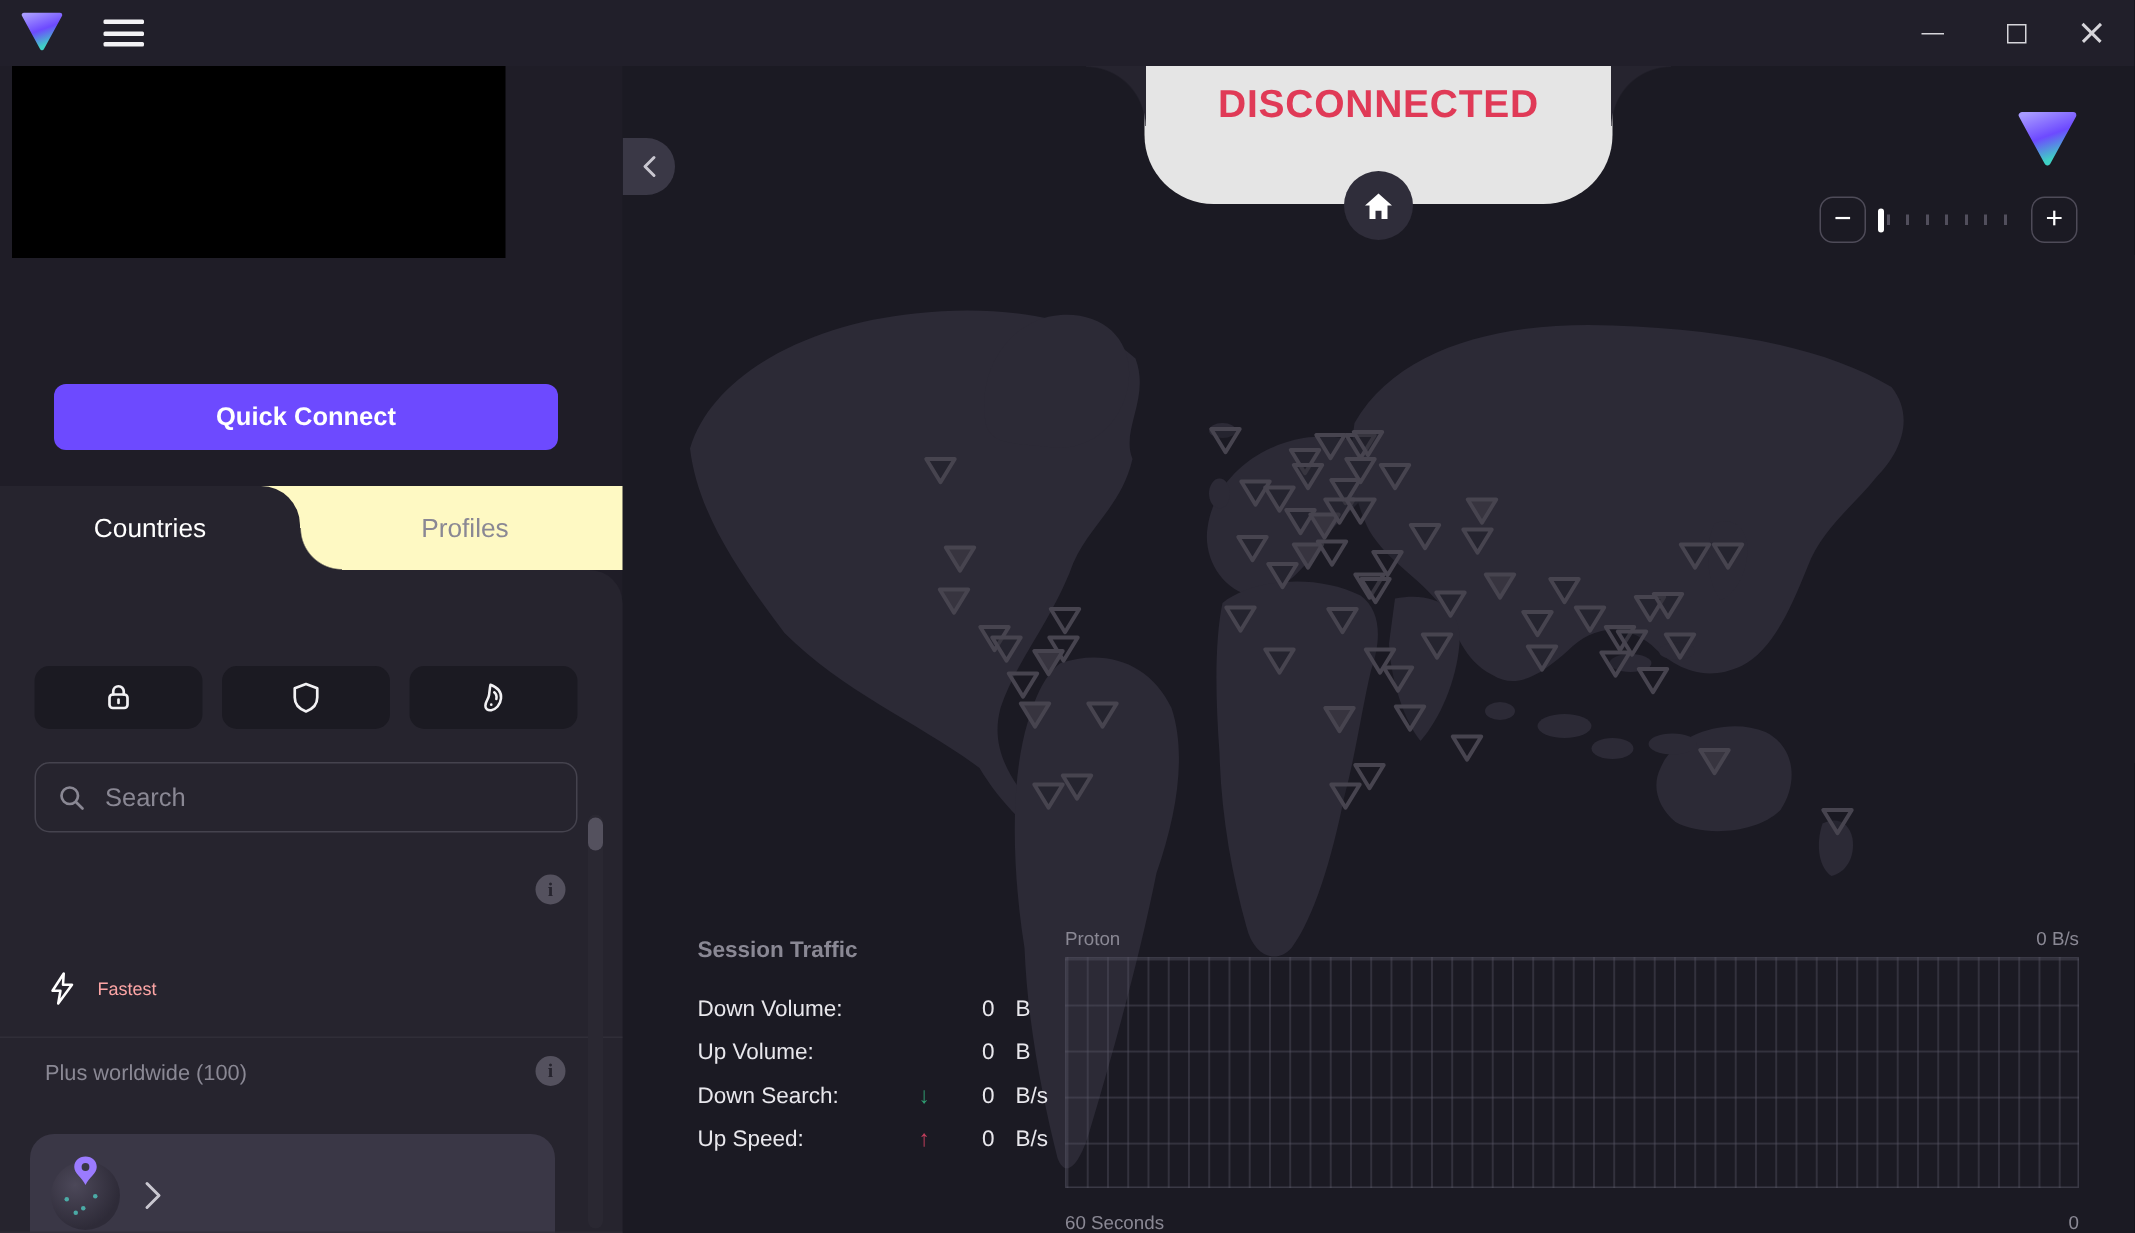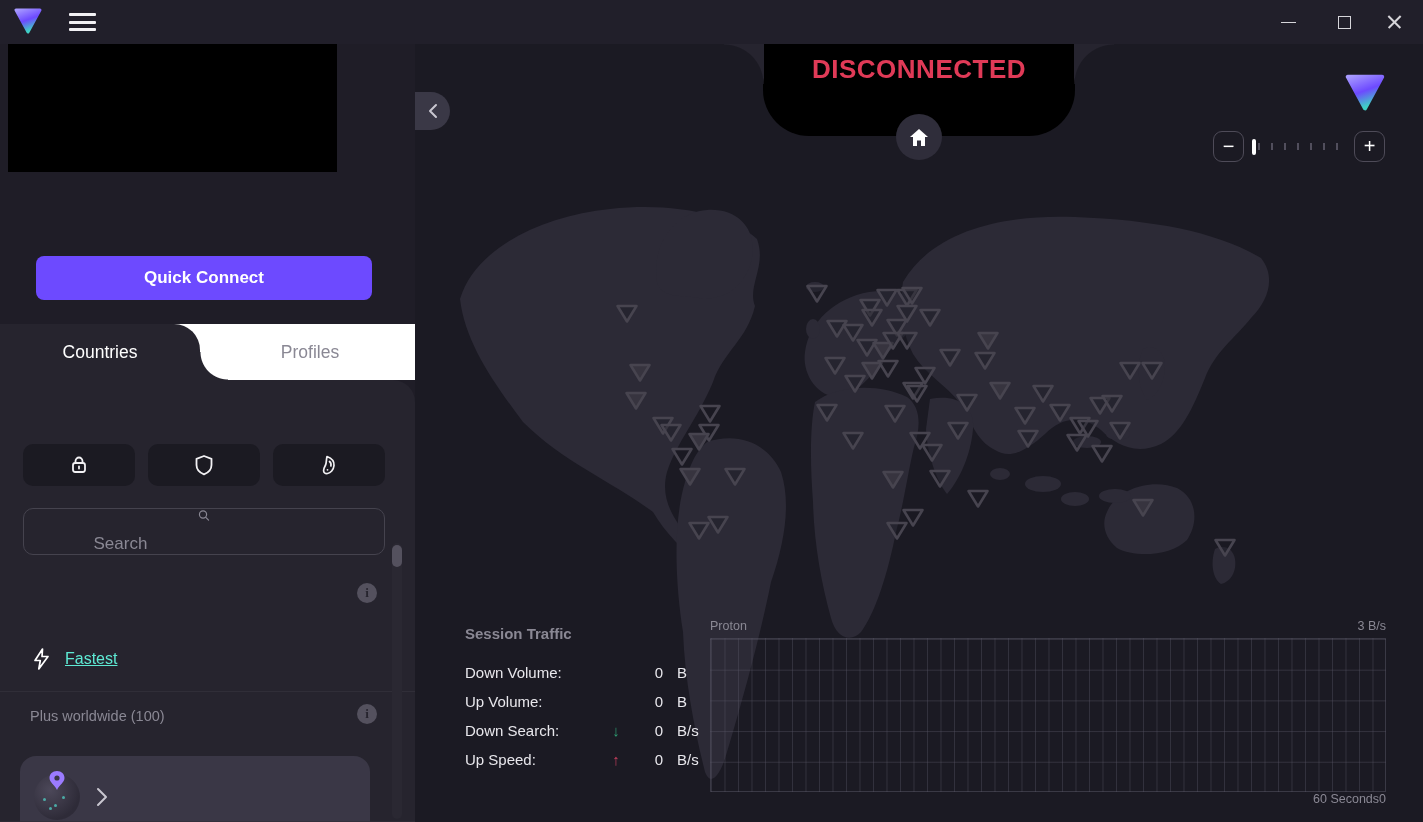--- a/index.html
+++ b/index.html
@@ -20,43 +20,43 @@
   .glyph-close { position:relative; width:15px; height:15px; }
   .glyph-close:before,.glyph-close:after{ content:""; position:absolute; left:-1px; top:6.5px; width:17px; height:1.6px; background:#d6d5da; }
   .glyph-close:before{ transform:rotate(45deg);} .glyph-close:after{ transform:rotate(-45deg);}
 
   
   .sidebar { position:absolute; left:0; top:44px; width:415px; height:778px; background:#1f1d27; z-index:20; }
   .ad-box { position:absolute; left:8px; top:0; width:329px; height:128px; background:#000; }
   .quick-connect { position:absolute; left:36px; top:212px; width:336px; height:44px; border:none;
                    background:#6d4aff; color:#fff; font-size:17px; font-weight:700; border-radius:8px;
                    font-family:inherit; cursor:pointer; }
-  .tabs { position:absolute; left:0; top:280px; width:415px; height:56px; background:#ffffff; }
+  .tabs { position:absolute; left:0; top:280px; width:415px; height:56px; background:#fef9c3; }
   .tab { position:absolute; top:0; height:56px; width:200px; display:flex; align-items:center; justify-content:center;
          font-size:17.5px; color:#8a8894; cursor:pointer; }
   .tab.active { left:0; background:#26242e; border-radius:0 26px 0 0; color:#ffffff; z-index:2; }
   .tab.active:after { content:""; position:absolute; right:-28px; bottom:0; width:28px; height:28px;
          background:radial-gradient(circle at 100% 0, rgba(0,0,0,0) 27px, #26242e 28px); }
   .tab.inactive { left:205px; width:210px; }
   .panel { position:absolute; left:0; top:336px; width:415px; height:442px; background:#26242e; border-radius:0 22px 0 0; }
   .filters { position:absolute; left:23px; top:64px; width:362px; display:flex; gap:13px; }
   .filter-btn { width:112px; height:42px; background:#1b1a22; border:none; border-radius:10px;
                 display:flex; align-items:center; justify-content:center; cursor:pointer; }
   .search-box { position:absolute; left:23px; top:128px; width:362px; height:47px; border:1px solid #45434e;
-                border-radius:10px; display:flex; align-items:center; padding:0 14px; gap:12px; background:transparent;flex-direction:column; }
+                border-radius:10px; display:flex; align-items:center; padding:0 14px; gap:12px; background:transparent; }
   .search-box input { flex:1; background:transparent; border:none; outline:none; color:#e8e7ec;
                       font-size:17px; font-family:inherit; }
   .search-box input::placeholder { color:#8a8894; }
   .section-hdr { position:absolute; left:30px; width:360px; display:flex; align-items:center; color:#8a8894; font-size:14.5px; }
   .info-badge { position:absolute; width:20px; height:20px; border-radius:50%; background:#54515e; color:#26242e;
                 font-family:"Liberation Serif", serif; font-weight:700; font-size:13px; display:flex;
                 align-items:center; justify-content:center; cursor:pointer; }
   .fastest-row { position:absolute; left:0; top:256px; width:392px; height:46px; display:flex; align-items:center;
                  gap:13px; padding-left:31px; cursor:pointer; }
-  .fastest-row .label { color:#5eead4; font-size:16px;text-decoration:underline; }
+  .fastest-row .label { color:#fca5a5; font-size:12px; }
   .list-divider { position:absolute; left:0; width:415px; height:1px; background:#302e38; }
   .banner { position:absolute; left:20px; top:376px; width:350px; height:82px; background:#3a3746; border:none;
             border-radius:16px; display:flex; align-items:center; padding:0 16px 0 14px; gap:14px; cursor:pointer;
             text-align:left; font-family:inherit; }
   .banner-globe { width:46px; height:46px; border-radius:50%; flex:0 0 46px; position:relative;
                   background:radial-gradient(circle at 35% 35%, #4c4859, #2e2b38 70%); }
   .banner-globe .dot { position:absolute; width:3px; height:3px; border-radius:50%; background:#4fc7bd; opacity:.8; }
   .banner-pin { position:absolute; left:13px; top:-4px; }
   .banner-text { flex:1; color:#ffffff; font-size:15.5px; font-weight:700; line-height:1.55; }
   .sb-scrollbar { position:absolute; left:392px; top:499px; width:10px; height:276px; background:#2a2832; border-radius:5px; }
@@ -67,21 +67,21 @@
   .world { position:absolute; left:0; top:0; }
   .world path, .world ellipse { fill:#2c2a36; }
   .pins-layer { position:absolute; left:0; top:0; width:100%; height:100%; }
   .pin { position:absolute; width:26px; height:24px; cursor:pointer; }
 
   .collapse-btn { position:absolute; left:0; top:48px; width:35px; height:38px; background:#3a3846; border:none;
                   border-radius:0 19px 19px 0; color:#c9c7d0; font-size:18px; cursor:pointer;
                   display:flex; align-items:center; justify-content:center; }
 
   .status-notch { position:absolute; left:50%; top:0; transform:translateX(-50%); width:312px; height:92px;
-                  background:#000000; border-radius:0 0 46px 46px; z-index:5; }
+                  background:#e5e5e5; border-radius:0 0 46px 46px; z-index:5; }
   .notch-wing { position:absolute; top:0; width:40px; height:40px; }
   .notch-wing.left  { left:-39px; background:radial-gradient(circle at 0 100%, rgba(0,0,0,0) 39px, #26242f 40px); }
   .notch-wing.right { right:-39px; background:radial-gradient(circle at 100% 100%, rgba(0,0,0,0) 39px, #26242f 40px); }
   .status-text { position:absolute; top:10px; width:100%; text-align:center; font-size:26px; font-weight:700;
                  letter-spacing:.5px; color:#e03a57; }
   .home-btn { position:absolute; left:50%; bottom:-24px; transform:translateX(-50%); width:46px; height:46px;
               border-radius:50%; background:#2f2d3a; border:none; cursor:pointer;
               display:flex; align-items:center; justify-content:center; }
 
   .brand { position:absolute; right:38px; top:30px; display:flex; align-items:center; gap:8px; }
@@ -104,21 +104,21 @@
   .st-label { flex:1; }
   .st-arrow { width:22px; text-align:center; font-size:15px; }
   .st-value { width:36px; text-align:right; }
   .st-unit { width:42px; padding-left:14px; }
   .chart { position:absolute; left:295px; top:12px; width:676px; }
   .chart-head { display:flex; justify-content:space-between; color:#8a8894; font-size:12.5px; margin-bottom:5px; }
   .chart-grid { width:676px; height:154px; border:1px solid rgba(90,88,104,.5);
       background-image:linear-gradient(to right, rgba(90,88,104,.38) 1px, transparent 1px),
                        linear-gradient(to bottom, rgba(90,88,104,.38) 1px, transparent 1px);
       background-size:13.5px 30.7px; }
-  .chart-foot { display:flex; justify-content:flex-end; color:#8a8894; font-size:12.5px; margin-top:0; }
+  .chart-foot { display:flex; justify-content:space-between; color:#8a8894; font-size:12.5px; margin-top:16px; }
 
   svg { display:block; }
 </style>
 </head>
 <body>
 
 <div class="window">
 
   <div class="titlebar">
     <svg class="tb-logo" viewBox="0 0 28 26">
@@ -518,21 +518,21 @@
           <span class="st-label">Up Speed:</span>
           <span class="st-arrow" style="color: rgb(196, 63, 93);">↑</span>
           <span class="st-value">0</span>
           <span class="st-unit">B/s</span>
         </div>
       </div>
 
       <div class="chart">
         <div class="chart-head">
           <span>Proton</span>
-          <span>3 B/s</span>
+          <span>0 B/s</span>
         </div>
         <div class="chart-grid"></div>
         <div class="chart-foot">
           <span>60 Seconds</span>
           <span>0</span>
         </div>
       </div>
     </div>
   </div>
 </div>

